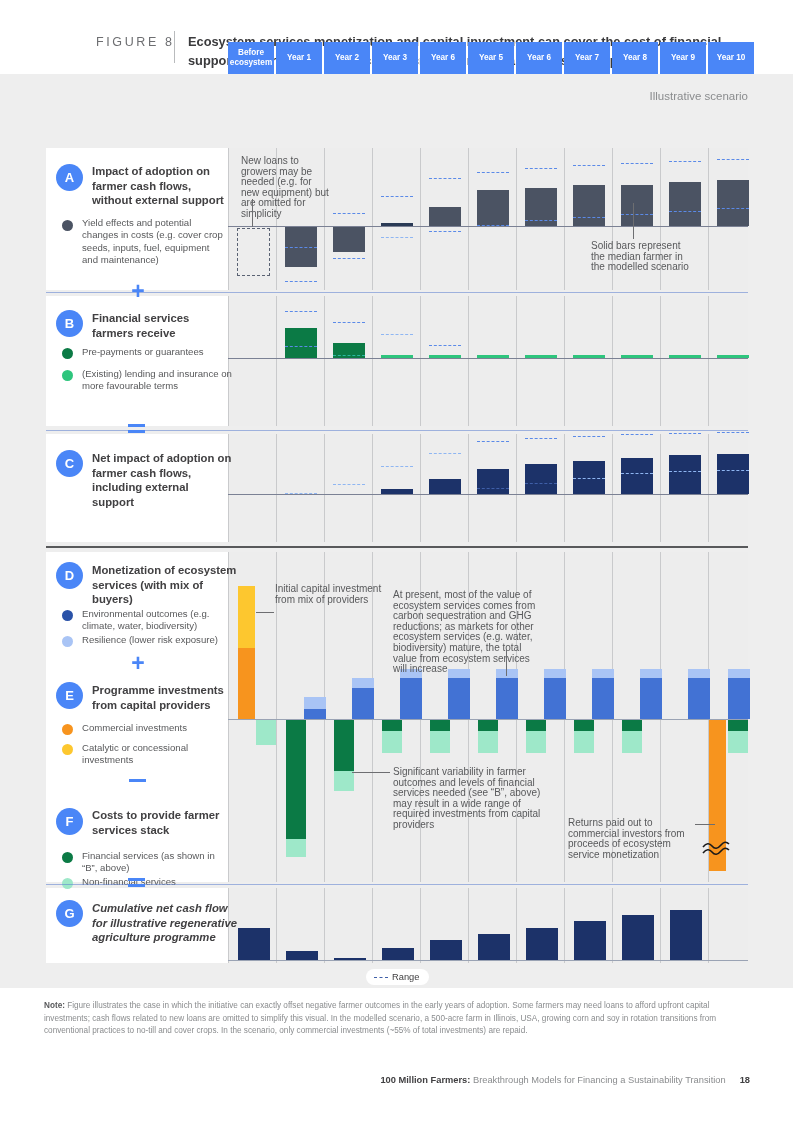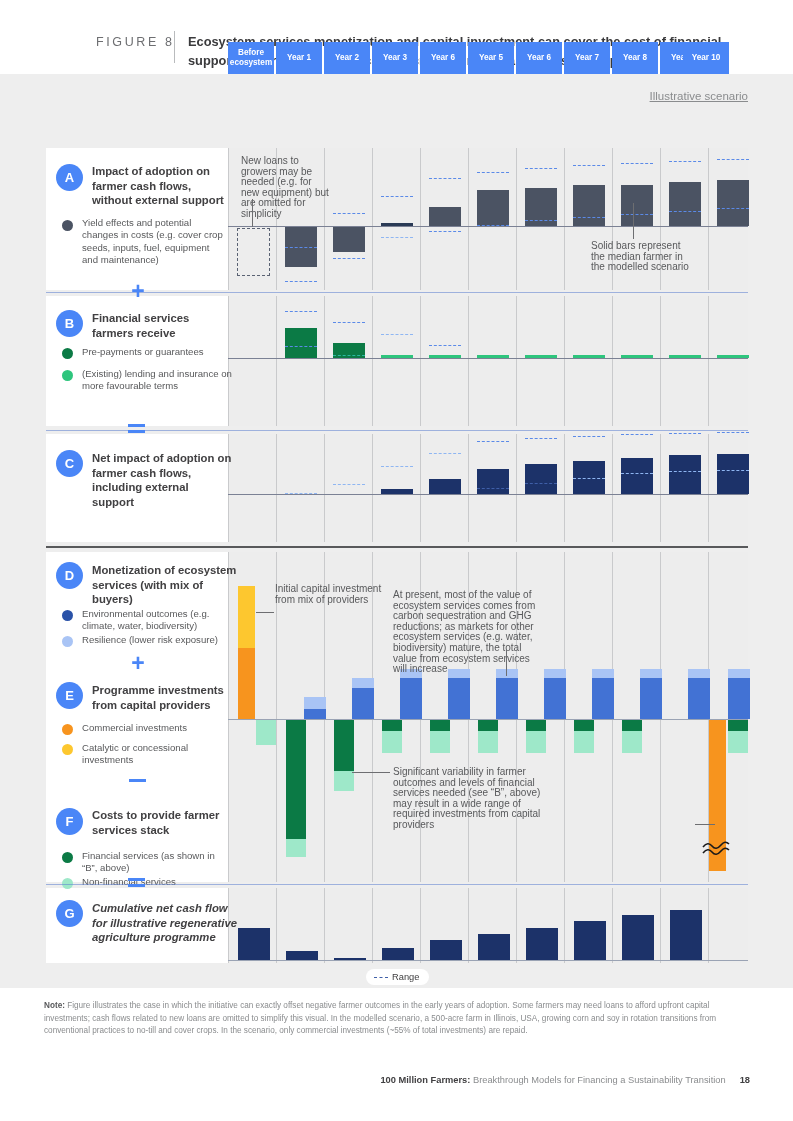--- a/index.html
+++ b/index.html
@@ -22,21 +22,21 @@
   .fig-title{
     position:absolute;left:188px;top:33px;width:540px;
     font-size:12.8px;line-height:18.5px;font-weight:700;color:#3a3a3c;
   }
 
   
   .canvas{position:absolute;left:0;top:74px;width:793px;height:914px;background:#eeeeee;}
 
   .illus{
     position:absolute;right:45px;top:16px;
-    font-size:11.5px;color:#8a8c8e;text-decoration:underline;
+    font-size:11.5px;color:#8a8c8e;
   }
 
   
   .panel{position:absolute;background:#ffffff;}
   .plot{position:absolute;}
   .colhdr{position:absolute;top:42px;left:228px;height:32px;}
   .colhdr .cell{
     position:absolute;top:0;height:32px;width:46px;background:#4a86f7;
     color:#fff;font-size:8.2px;font-weight:700;
     display:flex;align-items:center;justify-content:center;text-align:center;
@@ -129,21 +129,21 @@
       <div class="cell" style="left: 0px;">Before ecosystem</div>
       <div class="cell" style="left: 48px;">Year 1</div>
       <div class="cell" style="left: 96px;">Year 2</div>
       <div class="cell" style="left: 144px;">Year 3</div>
       <div class="cell" style="left: 192px;">Year 6</div>
       <div class="cell" style="left: 240px;">Year 5</div>
       <div class="cell" style="left: 288px;">Year 6</div>
       <div class="cell" style="left: 336px;">Year 7</div>
       <div class="cell" style="left: 384px;">Year 8</div>
       <div class="cell" style="left: 432px;">Year 9</div>
-      <div class="cell" style="left: 455px;">Year 10</div>
+      <div class="cell" style="left: 480px;">Year 10</div>
     </div>
 
   <div id="gridlines">
       <div class="vline" style="left: 228px; top: 148px; height: 142px;"></div>
       <div class="vline" style="left: 228px; top: 296px; height: 130px;"></div>
       <div class="vline" style="left: 228px; top: 434px; height: 108px;"></div>
       <div class="vline" style="left: 228px; top: 552px; height: 330px;"></div>
       <div class="vline" style="left: 228px; top: 888px; height: 75px;"></div>
       <div class="vline" style="left: 276px; top: 148px; height: 142px;"></div>
       <div class="vline" style="left: 276px; top: 296px; height: 130px;"></div>
@@ -408,20 +408,21 @@
 
   <div class="anno" style="left:275px;top:584px;width:110px;">Initial capital investment from mix of providers</div>
   <div class="leader" style="left:256px;top:612px;width:18px;height:1px;"></div>
 
   <div class="anno" style="left:393px;top:590px;width:152px;">At present, most of the value of ecosystem services comes from carbon sequestration and GHG reductions; as markets for other ecosystem services (e.g. water, biodiversity) mature, the total value from ecosystem services will increase</div>
   <div class="leader" style="left:506px;top:650px;width:1px;height:26px;"></div>
 
   <div class="anno" style="left:393px;top:767px;width:165px;">Significant variability in farmer outcomes and levels of financial services needed (see “B”, above) may result in a wide range of required investments from capital providers</div>
   <div class="leader" style="left:352px;top:772px;width:38px;height:1px;"></div>
 
+  <div class="anno" style="left:568px;top:818px;width:125px;">Returns paid out to commercial investors from proceeds of ecosystem service monetization</div>
   <div class="leader" style="left:695px;top:824px;width:20px;height:1px;"></div>
 
   <div class="sep" style="left:46px;top:884px;width:702px;"></div>
   <div class="eqs" style="left:128px;top:878px;">
       <i></i>
       <i></i>
     </div>
 
   <div class="legend" style="top:898px;">
     <div class="circ" style="left:10px;top:2px;">G</div>

